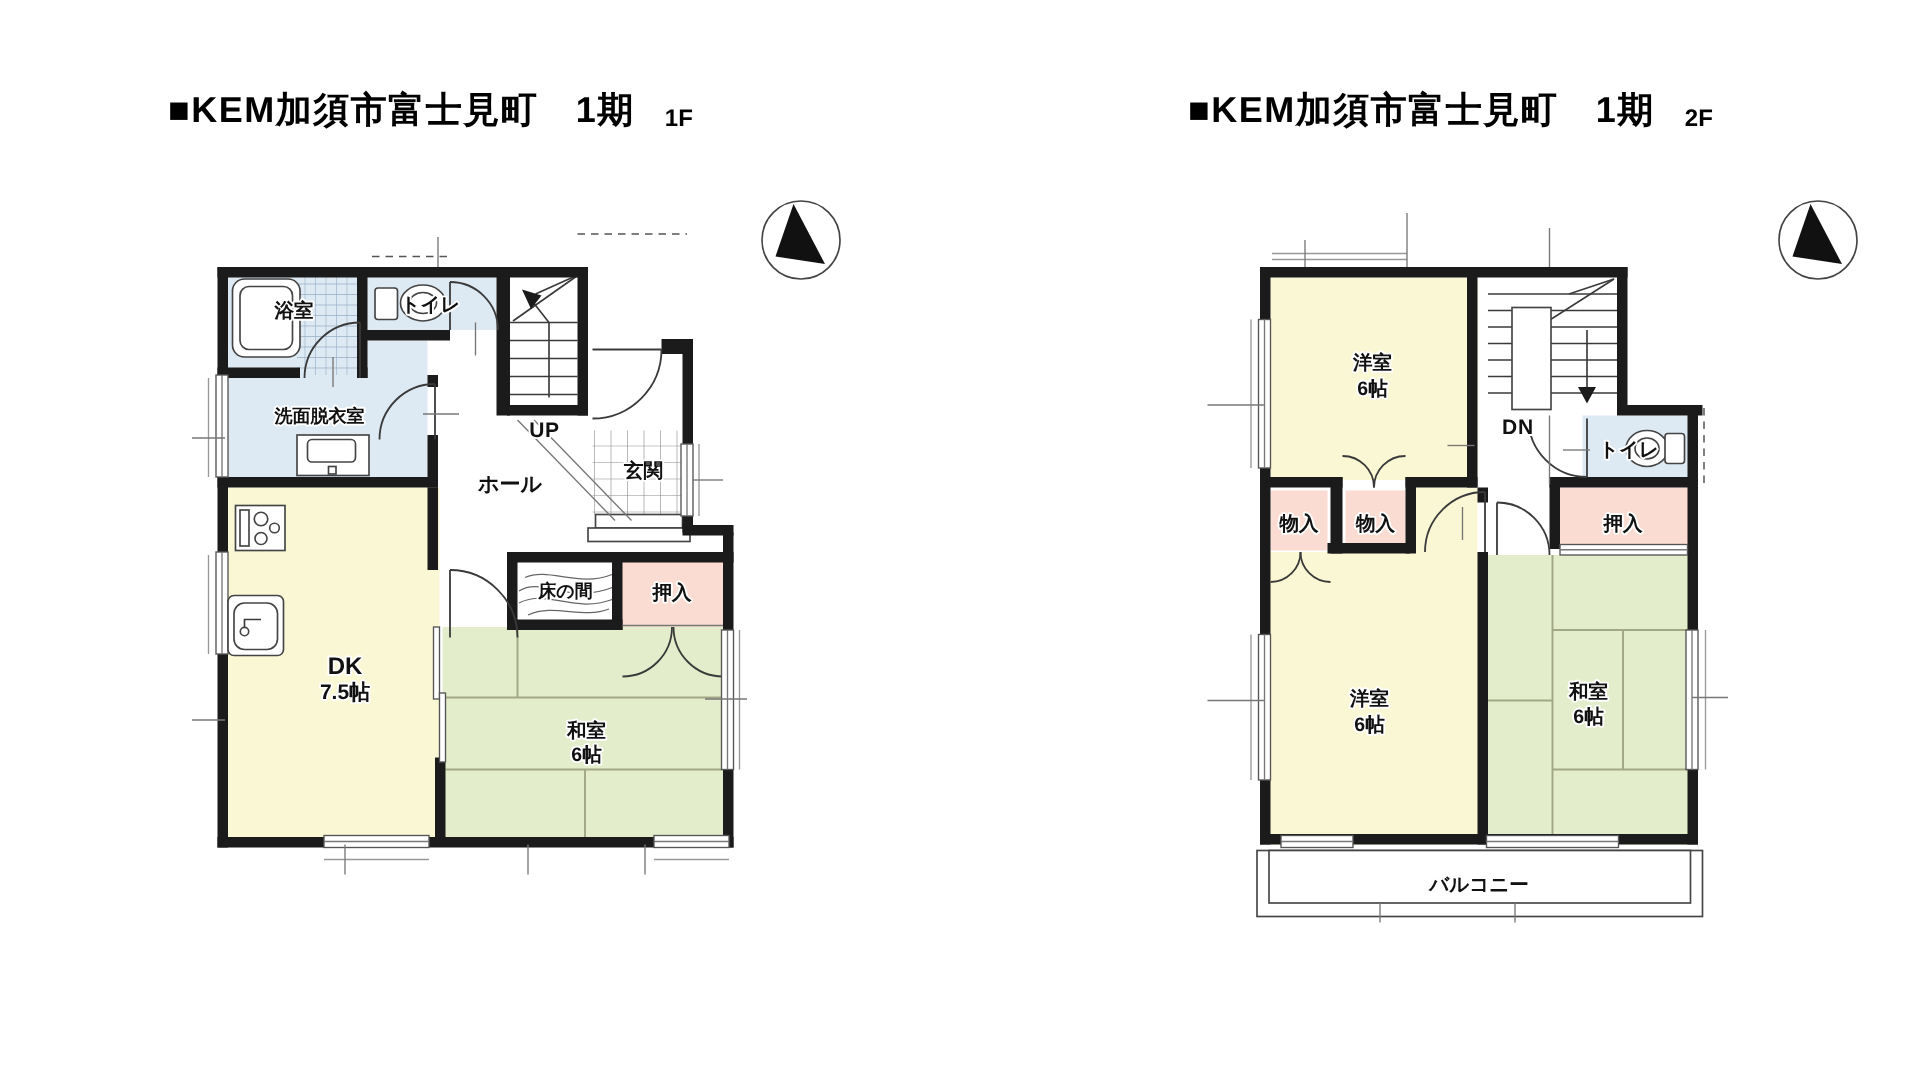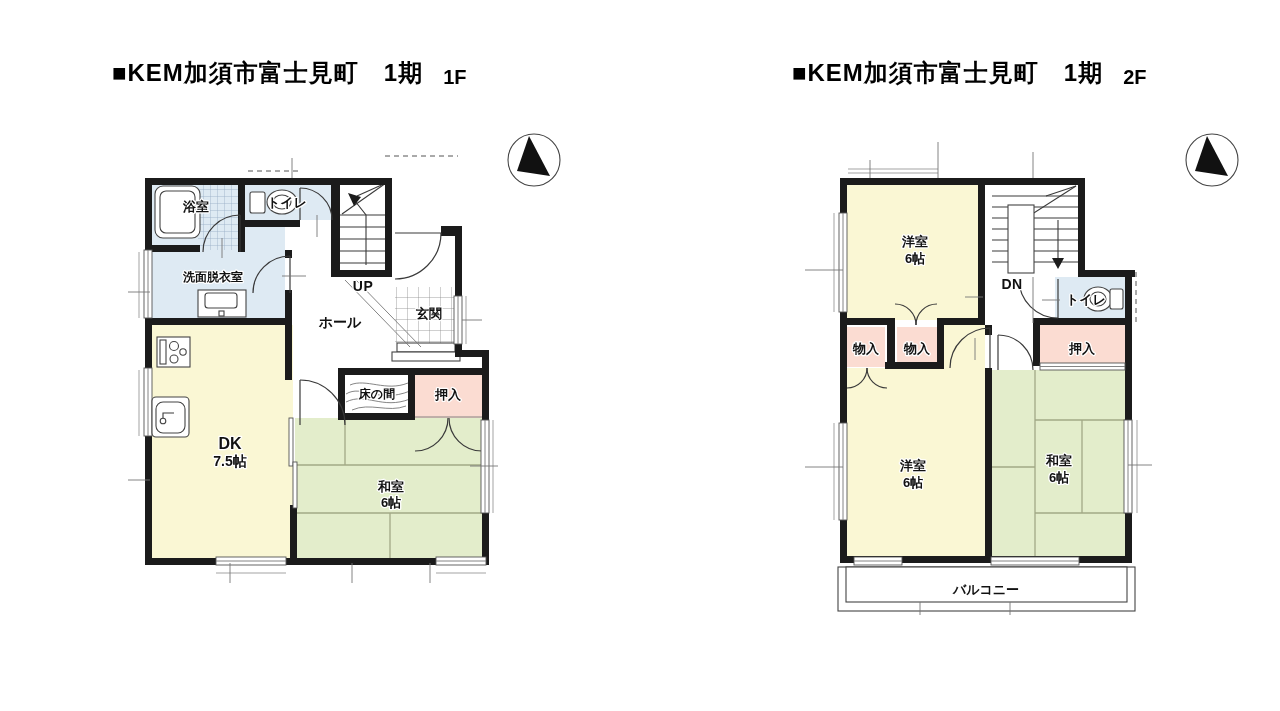--- a/index.html
+++ b/index.html
@@ -1,20 +1,20 @@
 <!DOCTYPE html>
 <html><head>
 <meta charset="utf-8">
 <style>
   html,body{margin:0;padding:0;background:#fff;}
   .canvas{position:relative;width:1280px;height:711px;background:#ffffff;overflow:hidden;
           font-family:"Liberation Sans","DejaVu Sans",sans-serif;}
   .title{position:absolute;display:flex;align-items:flex-end;gap:20px;color:#000;white-space:nowrap;}
   .t-main{font-size:24px;font-weight:bold;letter-spacing:1px;}
-  .t-floor{font-size:20px;font-weight:bold;}
+  .t-floor{font-size:16px;font-weight:bold;}
   svg{position:absolute;}
   .wall{fill:#1b1b1b;stroke:none;}
   .f-yellow{fill:#FAF7D4;}
   .f-green{fill:#E3EDCB;}
   .f-pink{fill:#FBDCD2;}
   .f-blue{fill:#DEEAF3;}
   .ln{stroke:#3a3a3a;stroke-width:1.1;fill:none;}
   .arc{stroke:#3a3a3a;stroke-width:1.2;fill:none;}
   .thin{stroke:#777;stroke-width:0.9;fill:none;}
   .sill{stroke:#999;stroke-width:0.9;fill:none;}

